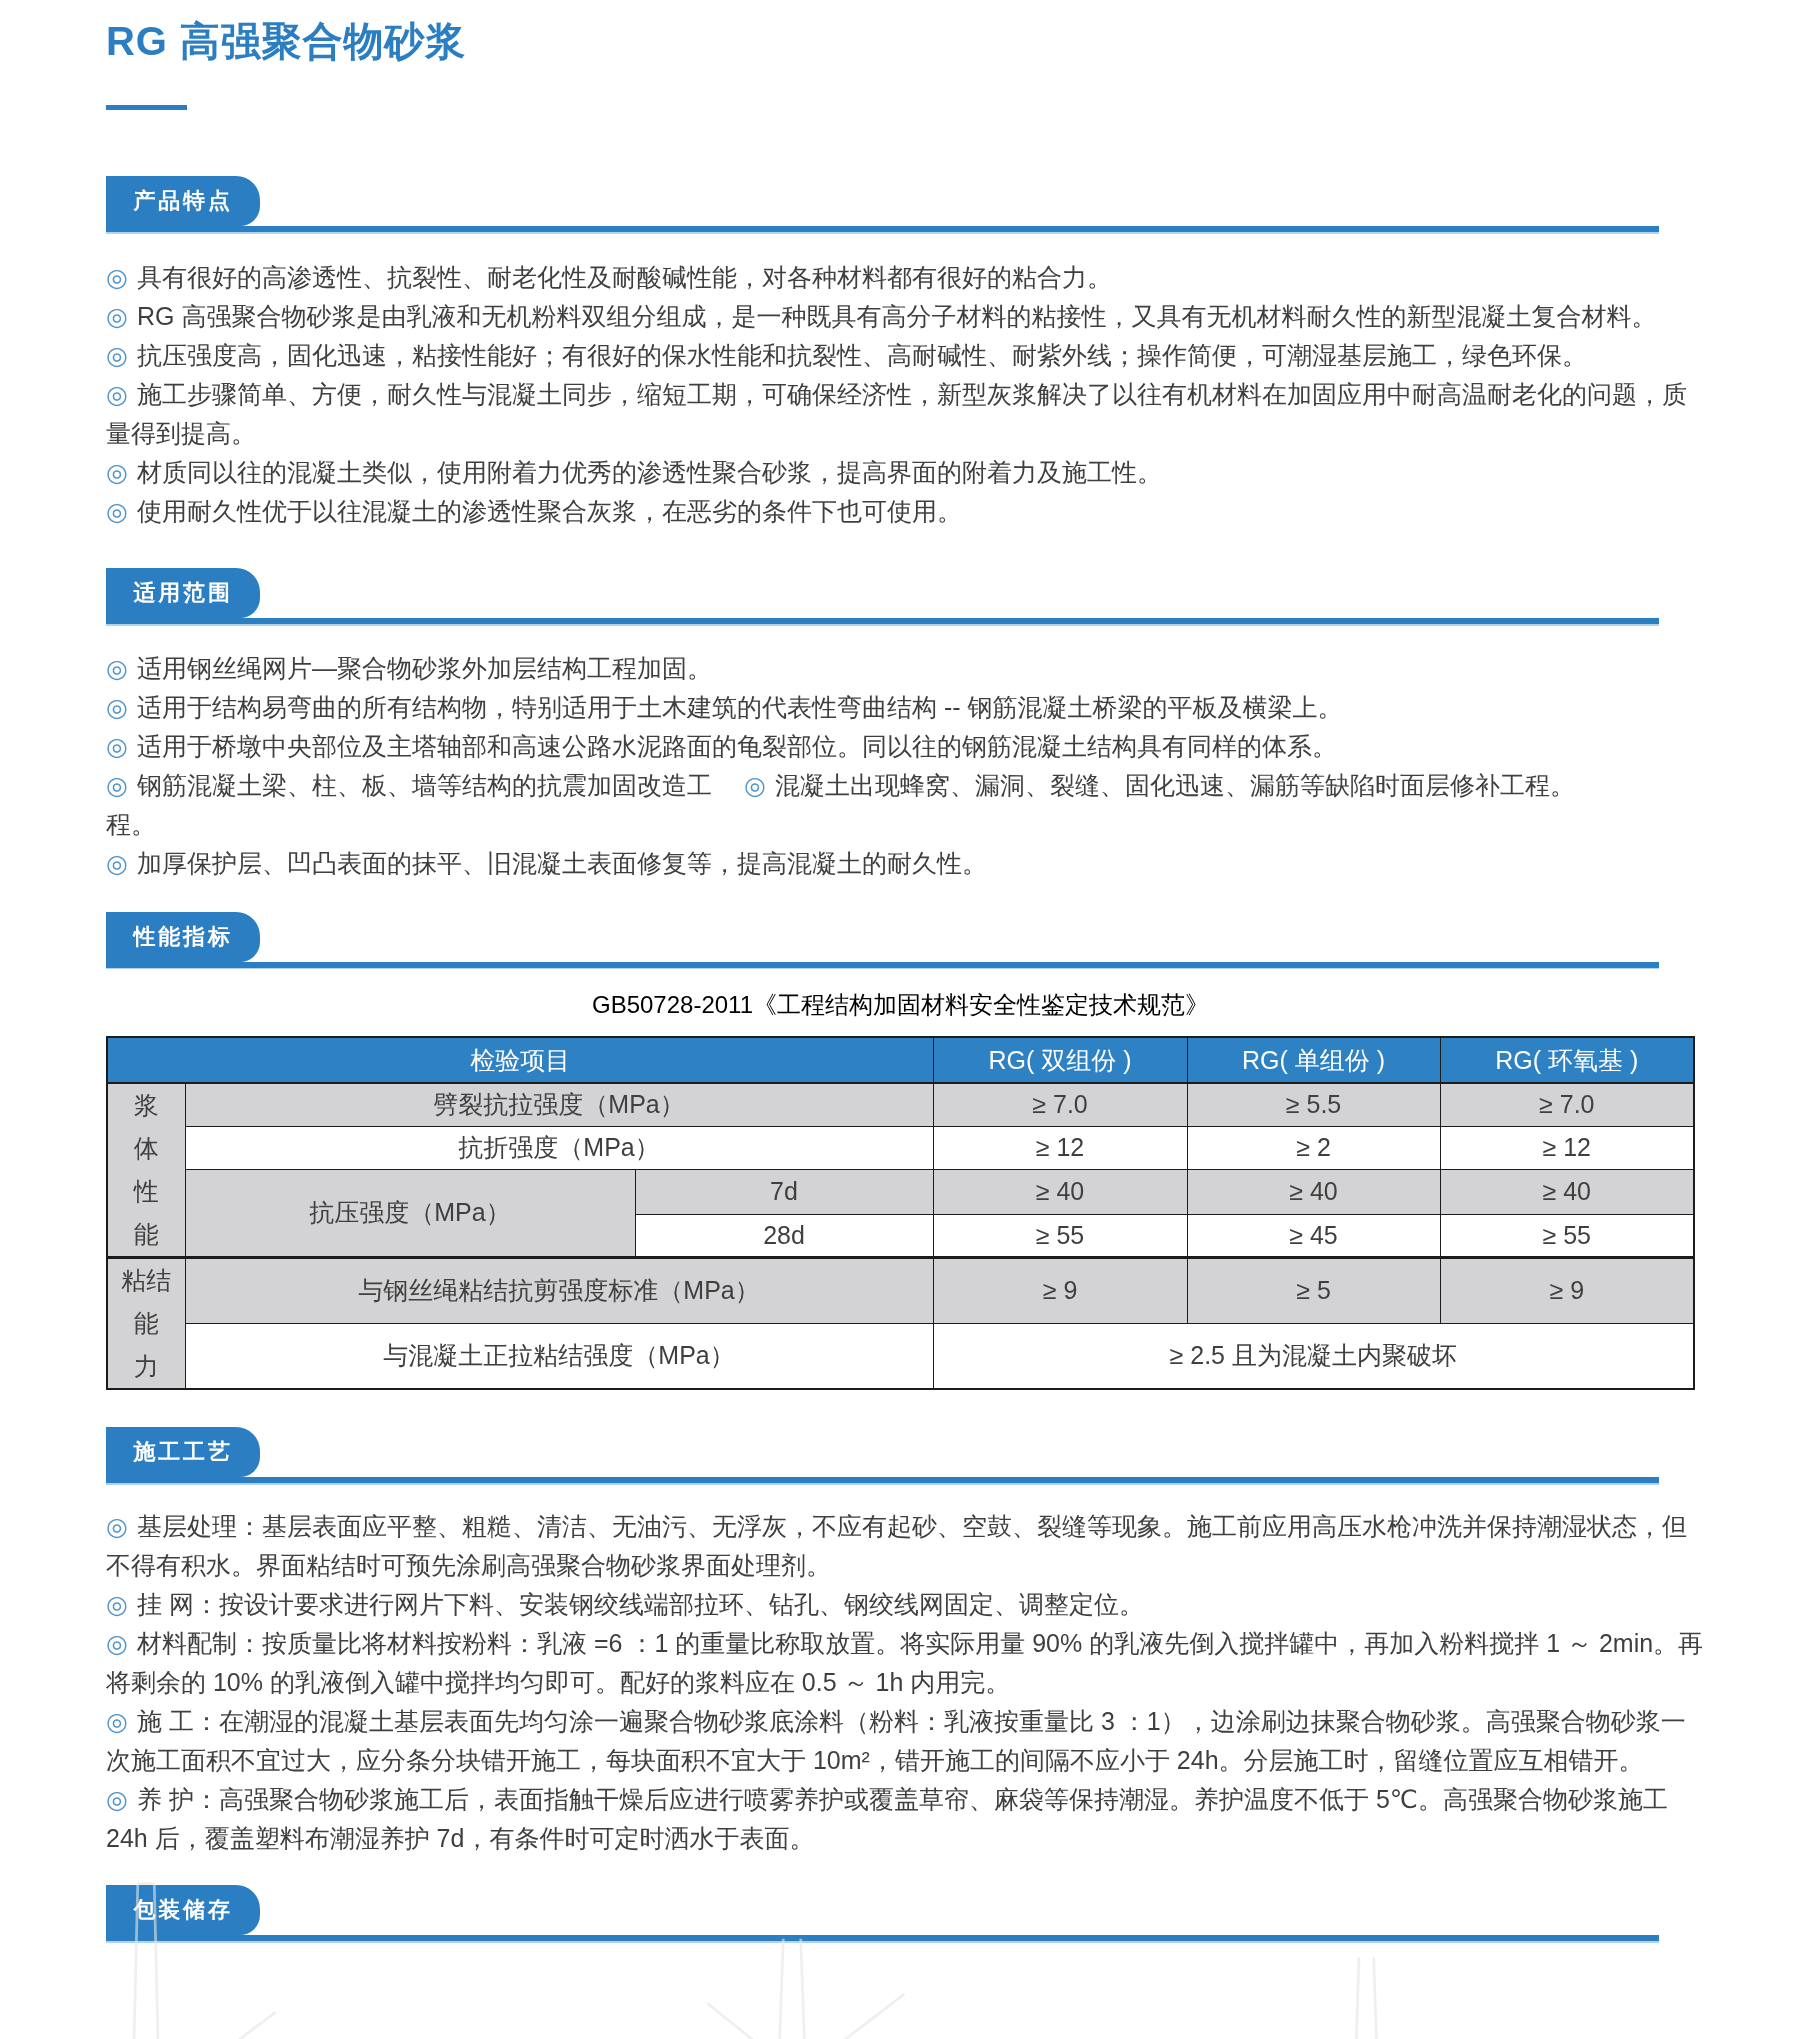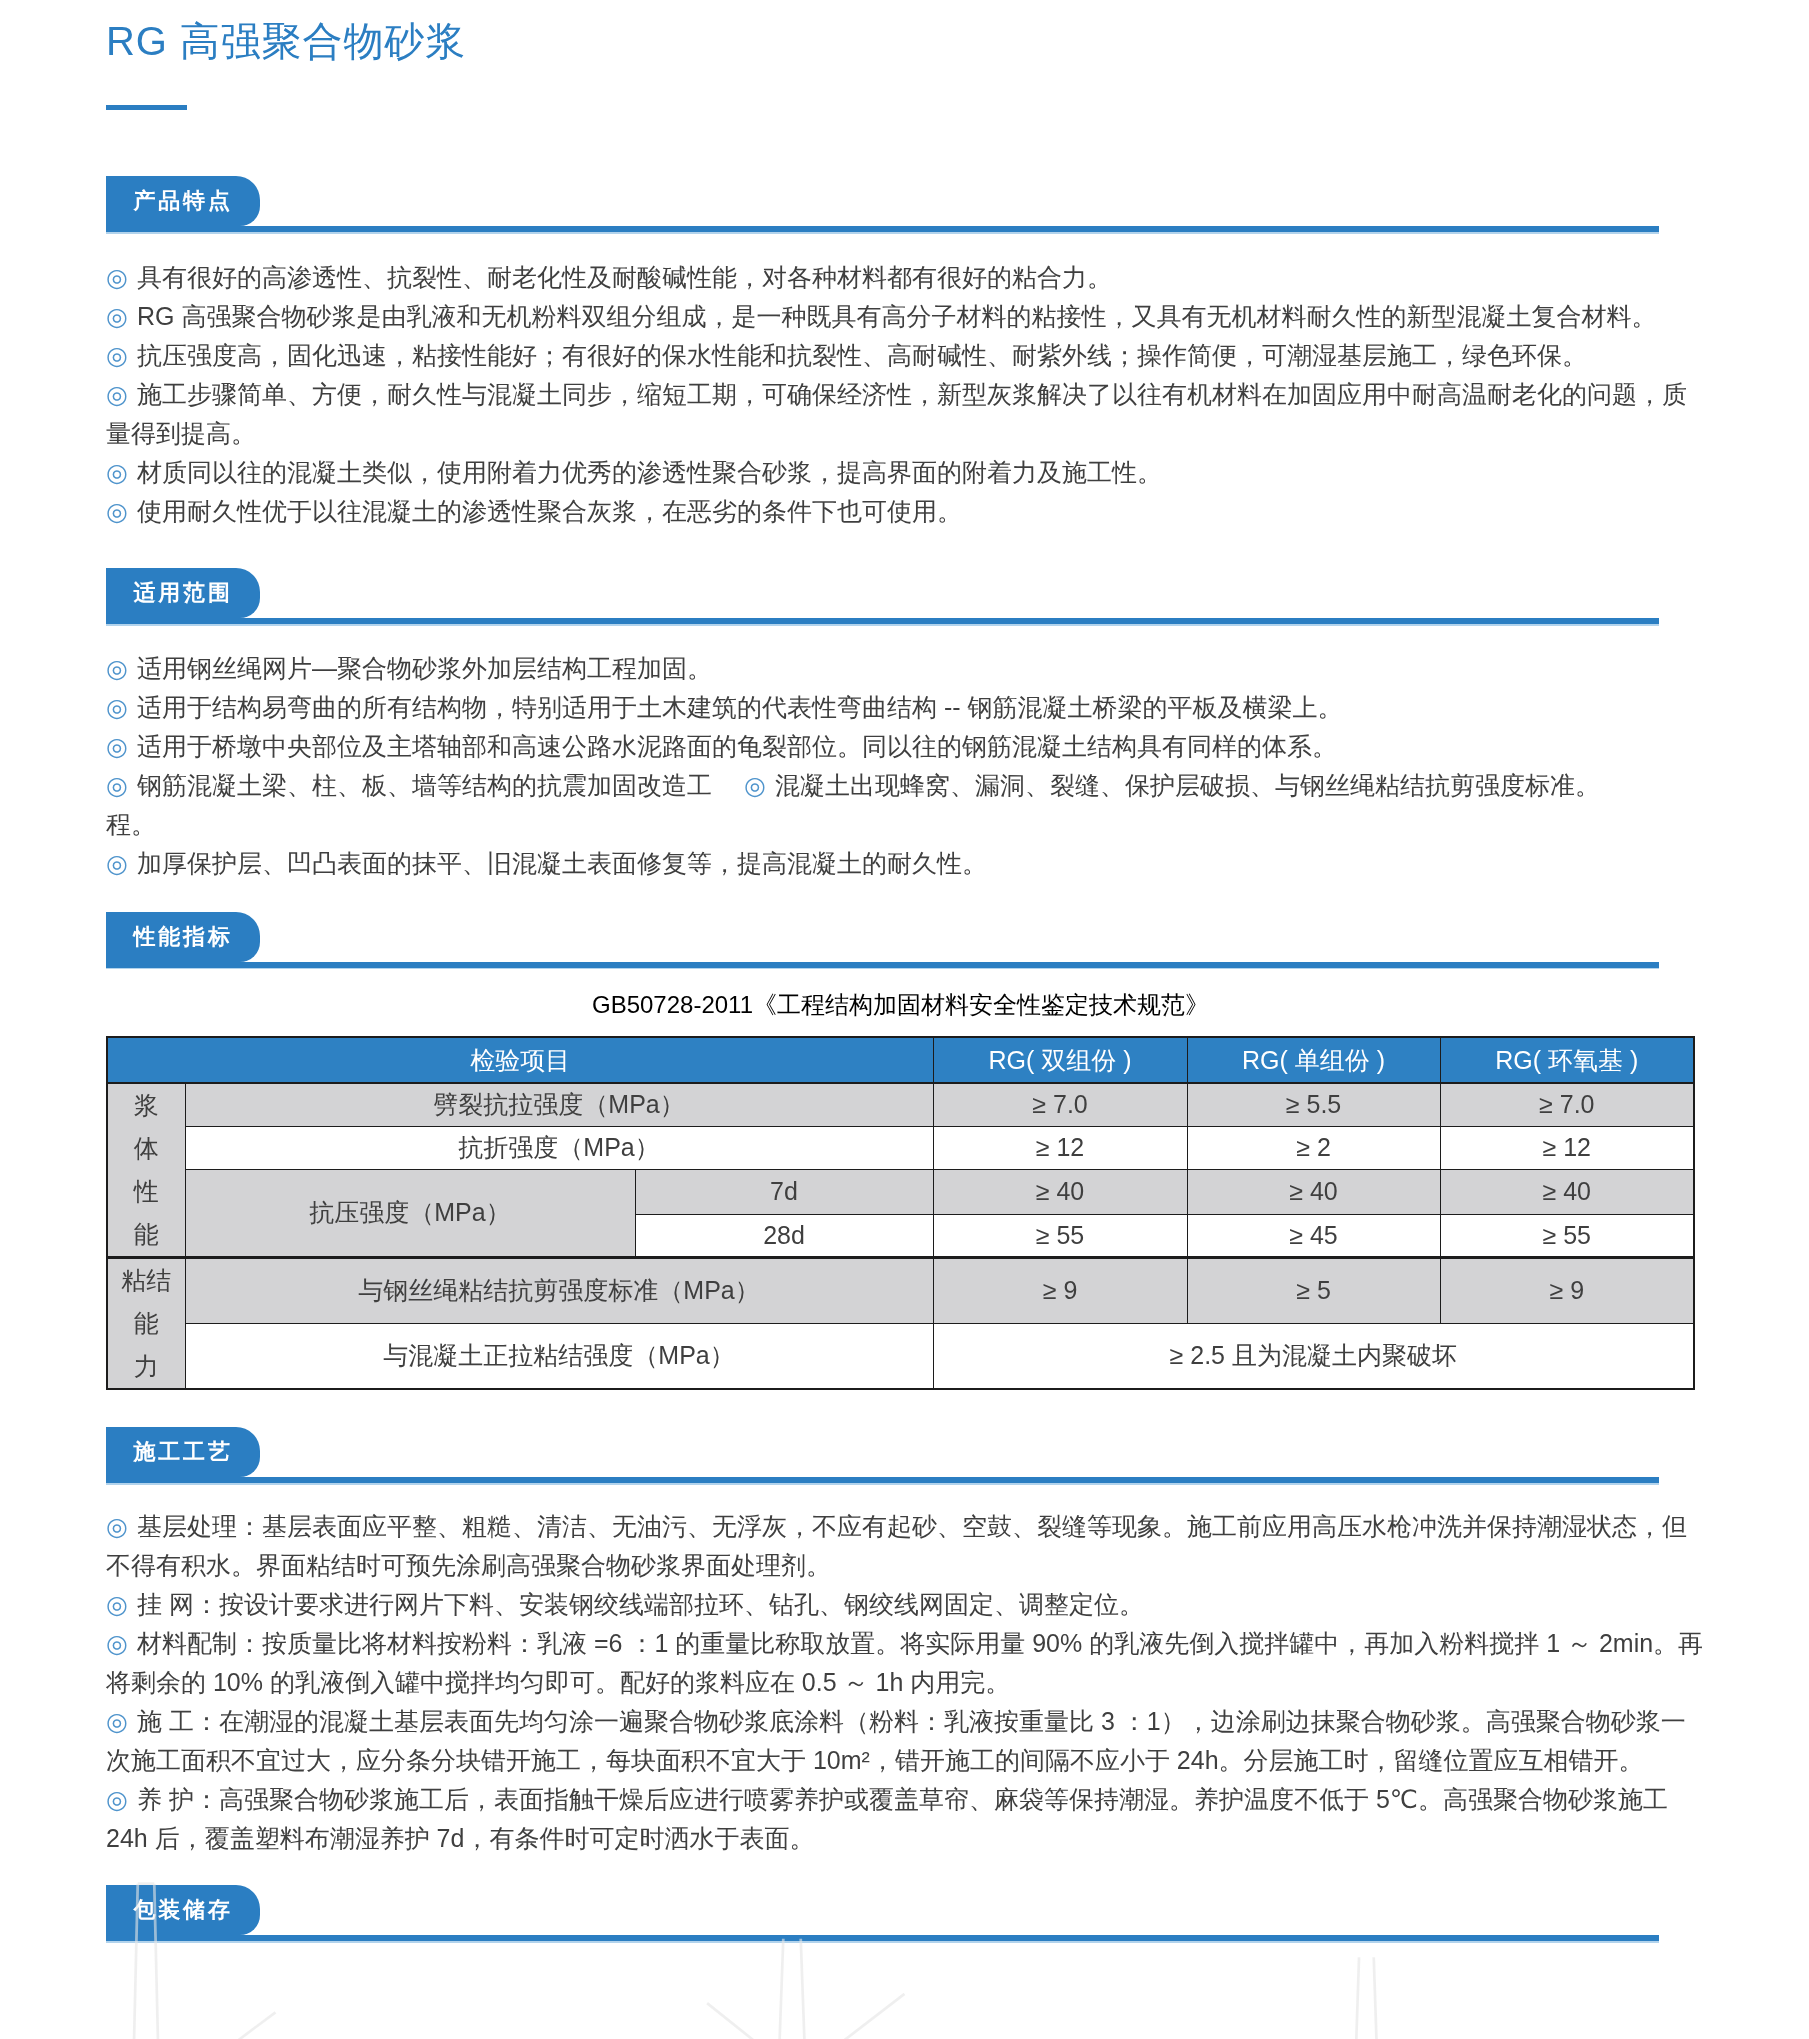--- a/index.html
+++ b/index.html
@@ -20,21 +20,21 @@
     position:relative;
   }
   .page{
     width:1809px;height:2040px;
     padding:16.5px 101px 0 106px;
     position:relative;
   }
   h1.title{
     color:var(--accent);
     font-size:40px;
-    font-weight:normal;
+    font-weight:bold;
     line-height:48px;
     letter-spacing:0.9px;
   }
   .title-bar{
     width:81px;height:5.5px;
     background:var(--accent);
     margin-top:40px;
   }
   section{display:block;}
   .sec-head{
@@ -147,21 +147,21 @@
       <div class="banner">
         <span>适用范围</span>
       </div>
     </div>
     <div class="rule-light"></div>
     <div class="sec-body">
       <div class="bullet"><span class="mk">◎</span><span>适用钢丝绳网片—聚合物砂浆外加层结构工程加固。</span></div>
       <div class="bullet"><span class="mk">◎</span><span>适用于结构易弯曲的所有结构物，特别适用于土木建筑的代表性弯曲结构 -- 钢筋混凝土桥梁的平板及横梁上。</span></div>
       <div class="bullet"><span class="mk">◎</span><span>适用于桥墩中央部位及主塔轴部和高速公路水泥路面的龟裂部位。同以往的钢筋混凝土结构具有同样的体系。</span></div>
       <div class="bullet twin">
-        <span class="half"><span class="mk">◎</span><span>钢筋混凝土梁、柱、板、墙等结构的抗震加固改造工程。</span></span><span><span class="mk">◎</span><span>混凝土出现蜂窝、漏洞、裂缝、保护层破损、与钢丝绳粘结抗剪强度标准。</span></span>
+        <span class="half"><span class="mk">◎</span><span>钢筋混凝土梁、柱、板、墙等结构的抗震加固改造工程。</span></span><span><span class="mk">◎</span><span>混凝土出现蜂窝、漏洞、裂缝、固化迅速、漏筋等缺陷时面层修补工程。</span></span>
       </div>
       <div class="bullet"><span class="mk">◎</span><span>加厚保护层、凹凸表面的抹平、旧混凝土表面修复等，提高混凝土的耐久性。</span></div>
     </div>
   </section>
 
   <section class="sec-performance">
     <div class="sec-head">
       <div class="banner">
         <span>性能指标</span>
       </div>

